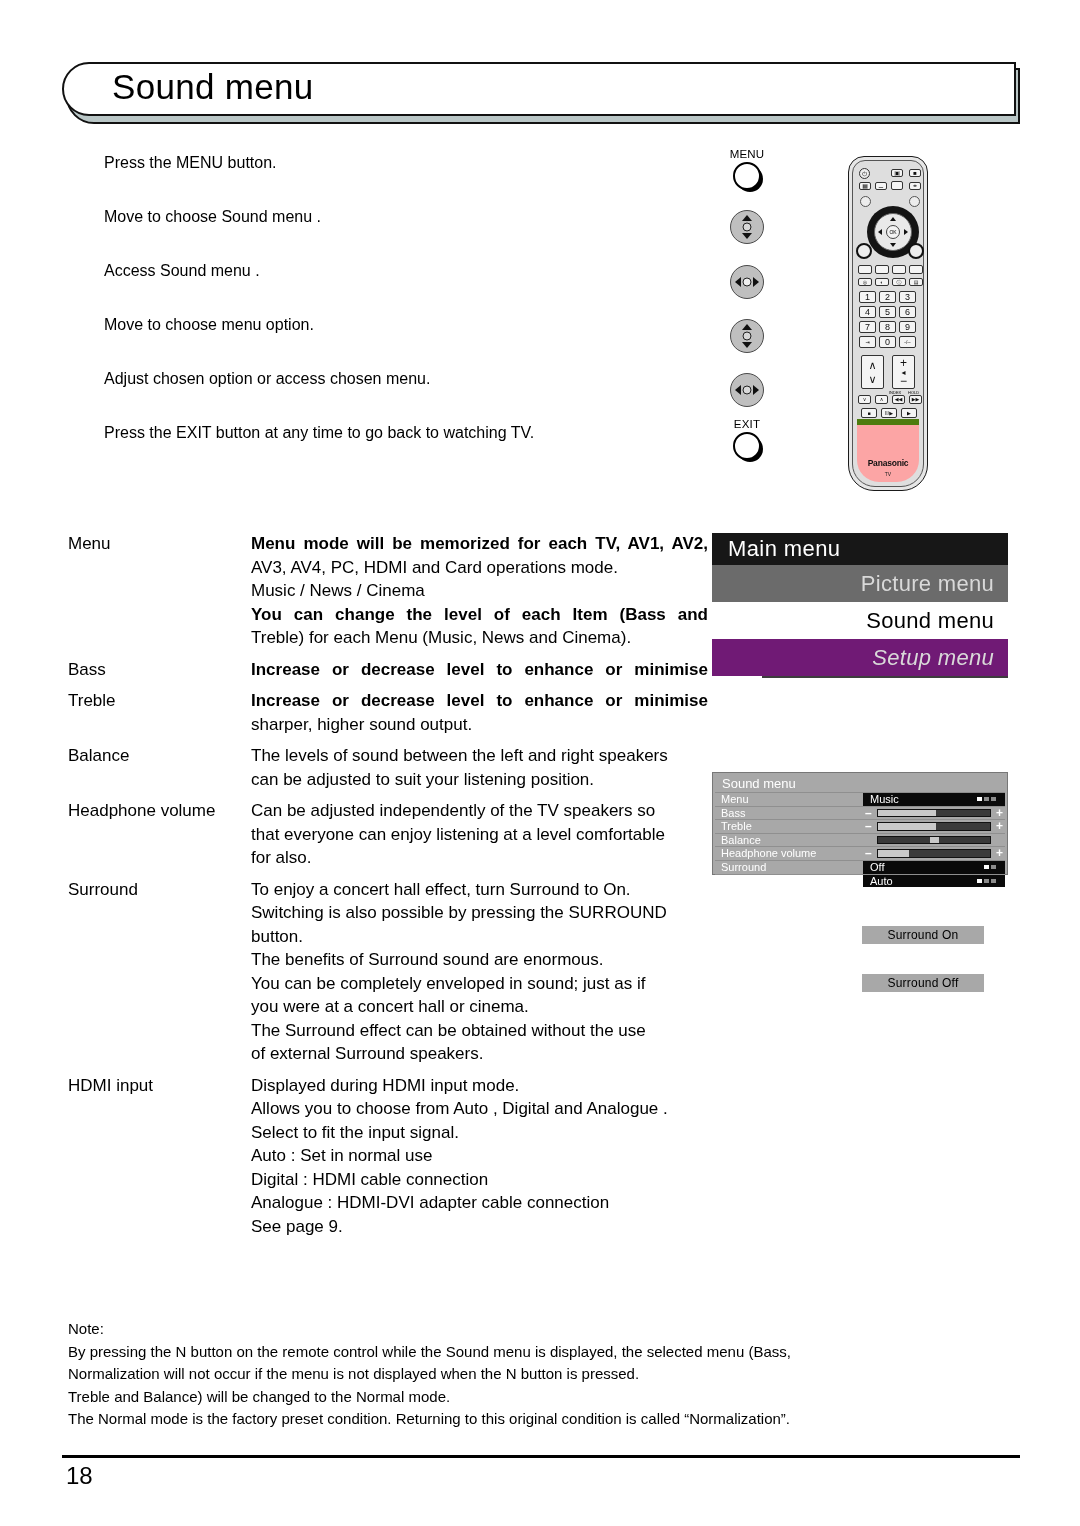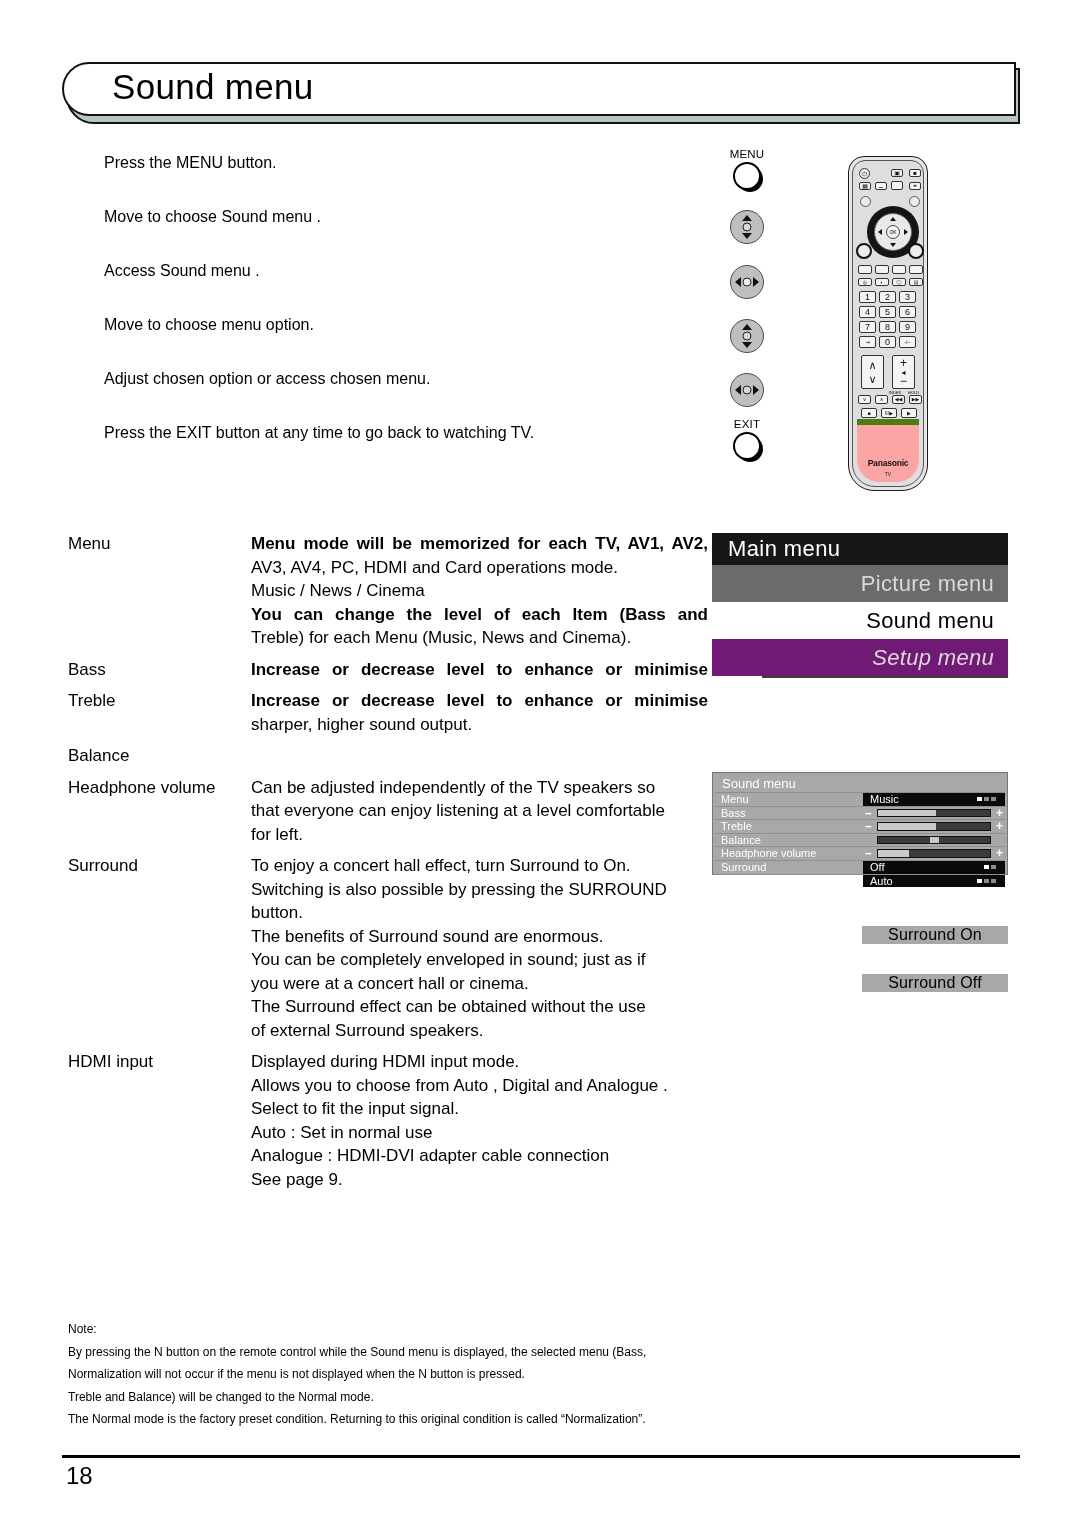--- a/index.html
+++ b/index.html
@@ -435,39 +435,39 @@
   .track .knob {
     position: absolute;
     top: 0; bottom: 0;
     width: 9px;
     background: #c9c9c9;
   }
 
   
   .badge {
     position: absolute;
-    width: 146px;
+    width: 122px;
     height: 18px;
     background: #a8a8a8;
     color: #000;
-    font-size: 16px;
+    font-size: 12px;
     line-height: 18px;
     text-align: center;
     letter-spacing: 0.2px;
   }
 
   
   .note {
     position: absolute;
     left: 68px;
     top: 1318px;
     width: 950px;
   }
   .note .nl {
-    font-size: 12px;
+    font-size: 15px;
     line-height: 22.5px;
     color: #000;
     white-space: nowrap;
   }
 
   
   .footer-rule {
     position: absolute;
     left: 62px;
     top: 1455px;
@@ -667,28 +667,32 @@
     <div class="desc-row">
       <div class="desc-term">Treble</div>
       <div class="desc-body">
         <span class="ln just">Increase or decrease level to enhance or minimise</span>
         <span class="ln">sharper, higher sound output.</span>
       </div>
     </div>
 
     <div class="desc-row">
       <div class="desc-term">Balance</div>
+      <div class="desc-body">
+        <span class="ln">The levels of sound between the left and right speakers</span>
+        <span class="ln">can be adjusted to suit your listening position.</span>
+      </div>
     </div>
 
     <div class="desc-row">
       <div class="desc-term">Headphone volume</div>
       <div class="desc-body">
         <span class="ln">Can be adjusted independently of the TV speakers so</span>
         <span class="ln">that everyone can enjoy listening at a level comfortable</span>
-        <span class="ln">for left.</span>
+        <span class="ln">for also.</span>
       </div>
     </div>
 
     <div class="desc-row">
       <div class="desc-term">Surround</div>
       <div class="desc-body">
         <span class="ln">To enjoy a concert hall effect, turn Surround to On.</span>
         <span class="ln">Switching is also possible by pressing the SURROUND</span>
         <span class="ln">button.</span>
         <span class="ln">The benefits of Surround sound are enormous.</span>
@@ -701,20 +705,24 @@
 
     <div class="desc-row">
       <div class="desc-term">HDMI input</div>
       <div class="desc-body">
         <span class="ln">Displayed during HDMI input mode.</span>
         <span class="ln">Allows you to choose from Auto , Digital  and Analogue .</span>
         <span class="ln">Select to fit the input signal.</span>
         <span class="ln kv">
           <span class="k">Auto</span>
           <span>: Set in normal use</span>
+        </span>
+        <span class="ln kv">
+          <span class="k">Digital</span>
+          <span>: HDMI cable connection</span>
         </span>
         <span class="ln kv">
           <span class="k">Analogue</span>
           <span>: HDMI-DVI adapter cable connection</span>
         </span>
         <span class="ln">See page 9.</span>
       </div>
     </div>
   </div>
 

